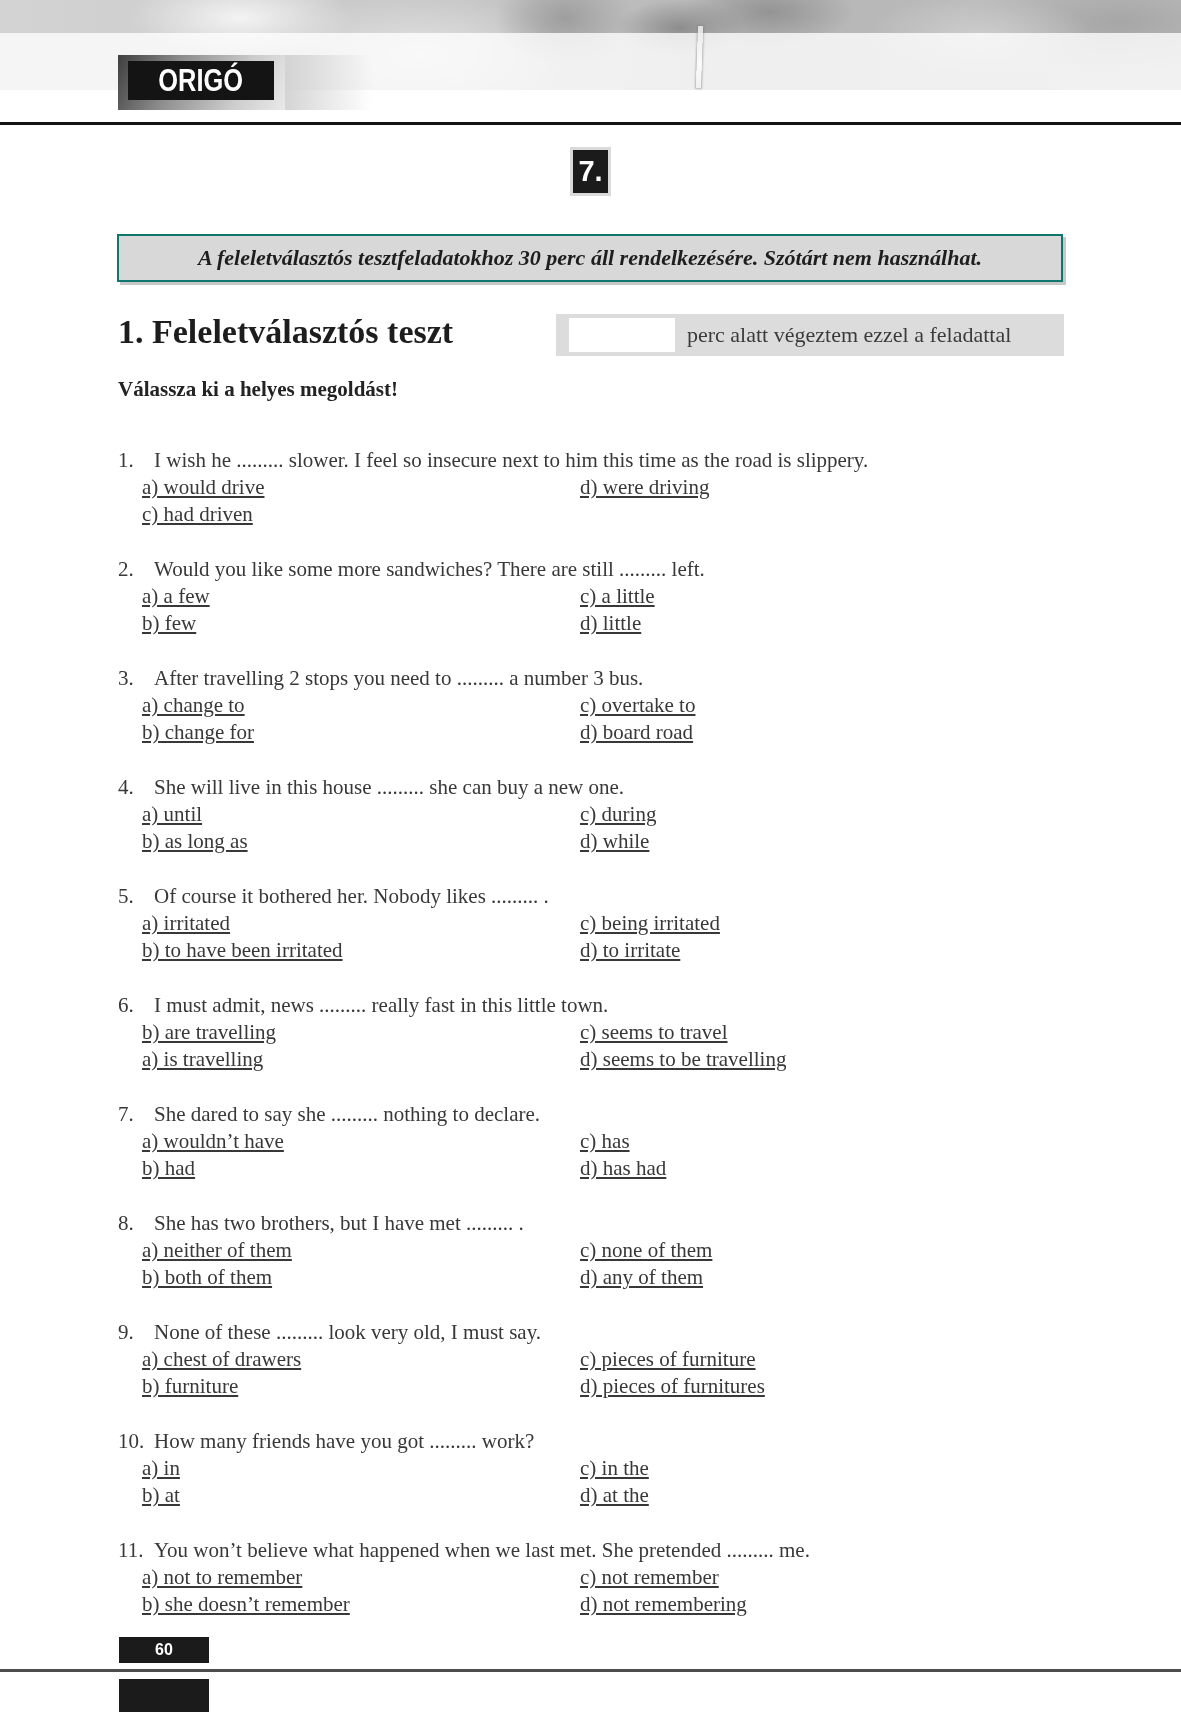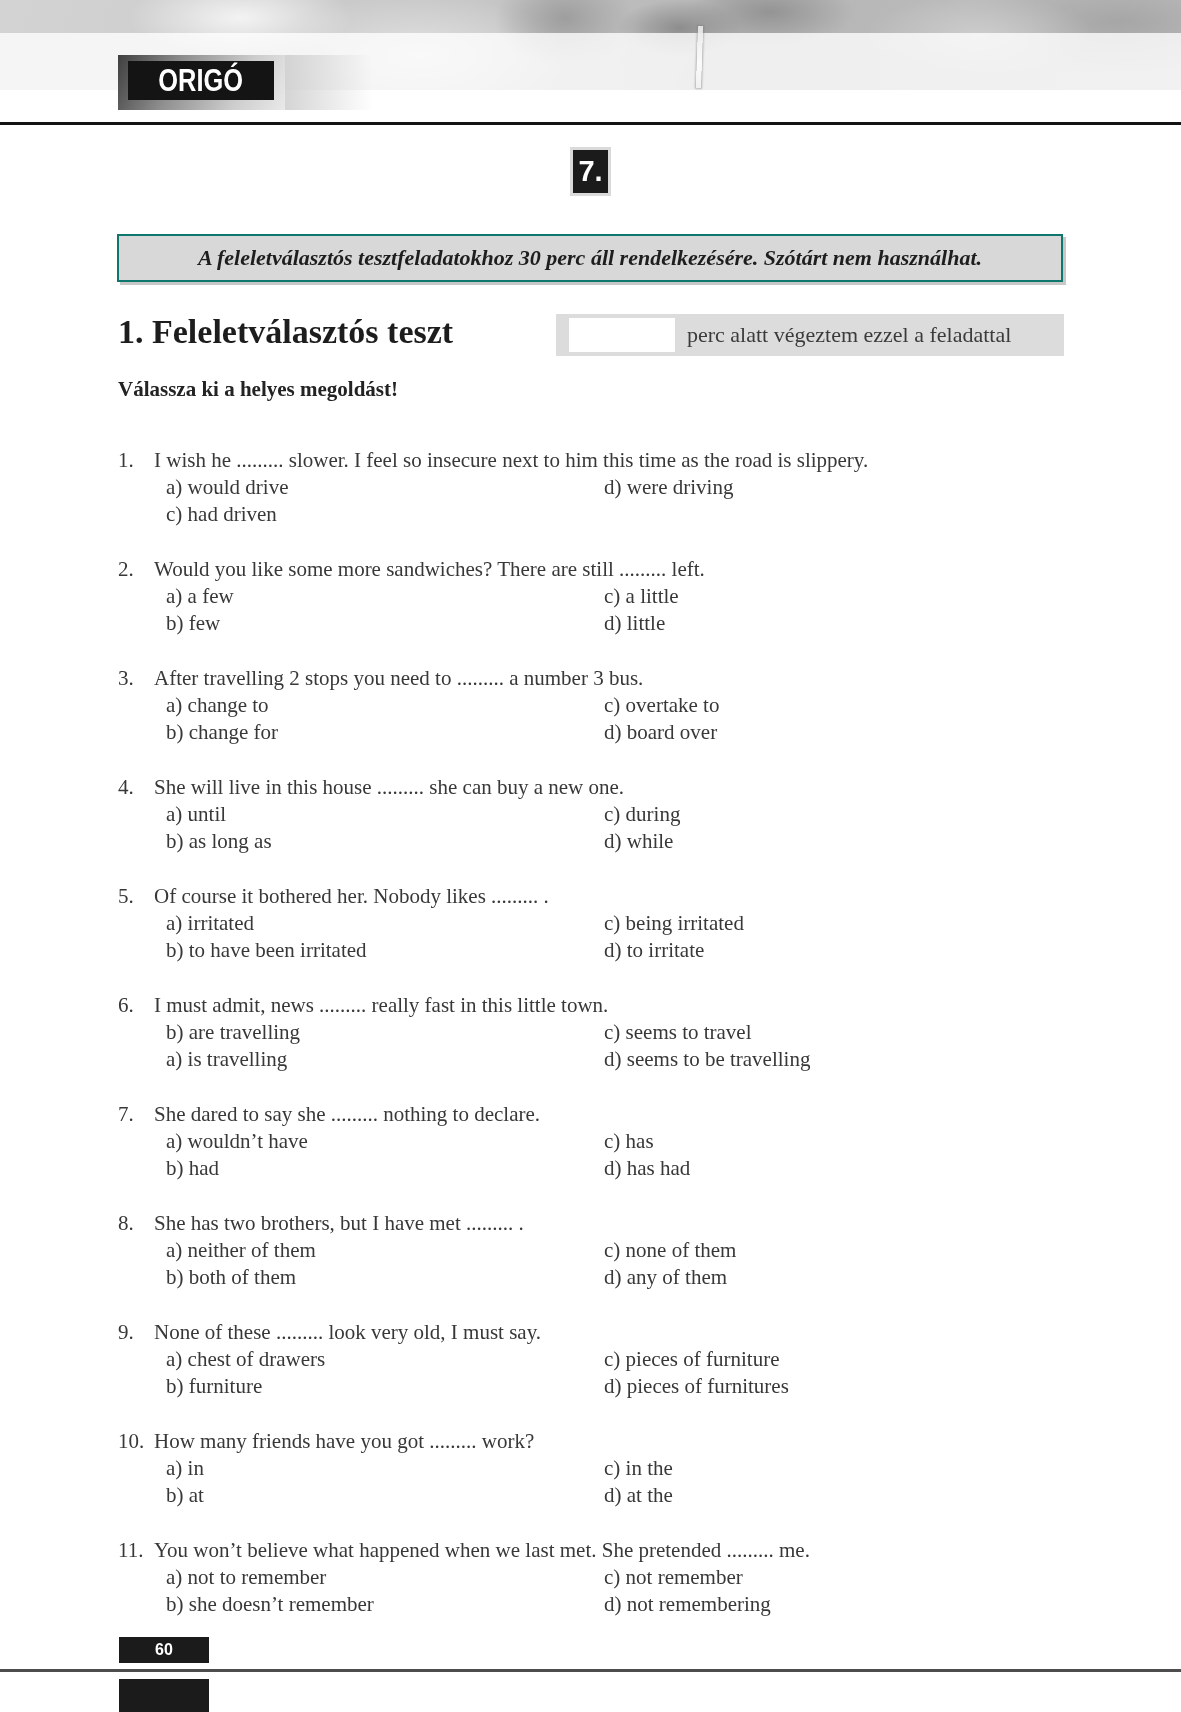--- a/index.html
+++ b/index.html
@@ -77,21 +77,21 @@
   }
   .timer-label{margin-left:12px;font-size:22px;color:#3b3b3b;white-space:nowrap;}
   .subtitle{margin:21px 0 0 118px;font-size:21px;font-weight:700;color:#232323;}
   
   .questions{margin:45px 0 0 118px;font-size:21px;line-height:27px;color:#383838;}
   .question{margin-bottom:28px;}
   .q-line{display:flex;white-space:nowrap;}
   .q-num{width:36px;flex:none;}
   .q-options{
     display:grid;grid-template-columns:438px 1fr;grid-template-rows:repeat(2,27px);
-    grid-auto-flow:column;margin-left:48px;white-space:nowrap;
+    grid-auto-flow:column;margin-left:24px;white-space:nowrap;text-decoration:underline;
   }
   
   .page-badge{
     position:absolute;left:119px;top:1637px;width:90px;height:26px;background:#1b1b1b;
     color:#fff;font-family:"Liberation Sans","DejaVu Sans",sans-serif;font-weight:700;
     font-size:16px;line-height:26px;text-align:center;
   }
   .footer-rule{position:absolute;left:0;top:1669px;width:100%;border-top:3px solid #4d4d4d;}
   .bottom-badge{position:absolute;left:119px;top:1679px;width:90px;height:40px;background:#1b1b1b;}
 </style>
@@ -157,21 +157,21 @@
 
   <div class="question">
     <div class="q-line">
       <span class="q-num">3.</span>
       <span class="q-stem">After travelling 2 stops you need to ......... a number 3 bus.</span>
     </div>
     <div class="q-options">
       <span class="q-opt">a) change to</span>
       <span class="q-opt">b) change for</span>
       <span class="q-opt">c) overtake to</span>
-      <span class="q-opt">d) board over</span>
+      <span class="q-opt">d) board road</span>
     </div>
   </div>
 
   <div class="question">
     <div class="q-line">
       <span class="q-num">4.</span>
       <span class="q-stem">She will live in this house ......... she can buy a new one.</span>
     </div>
     <div class="q-options">
       <span class="q-opt">a) until</span>

